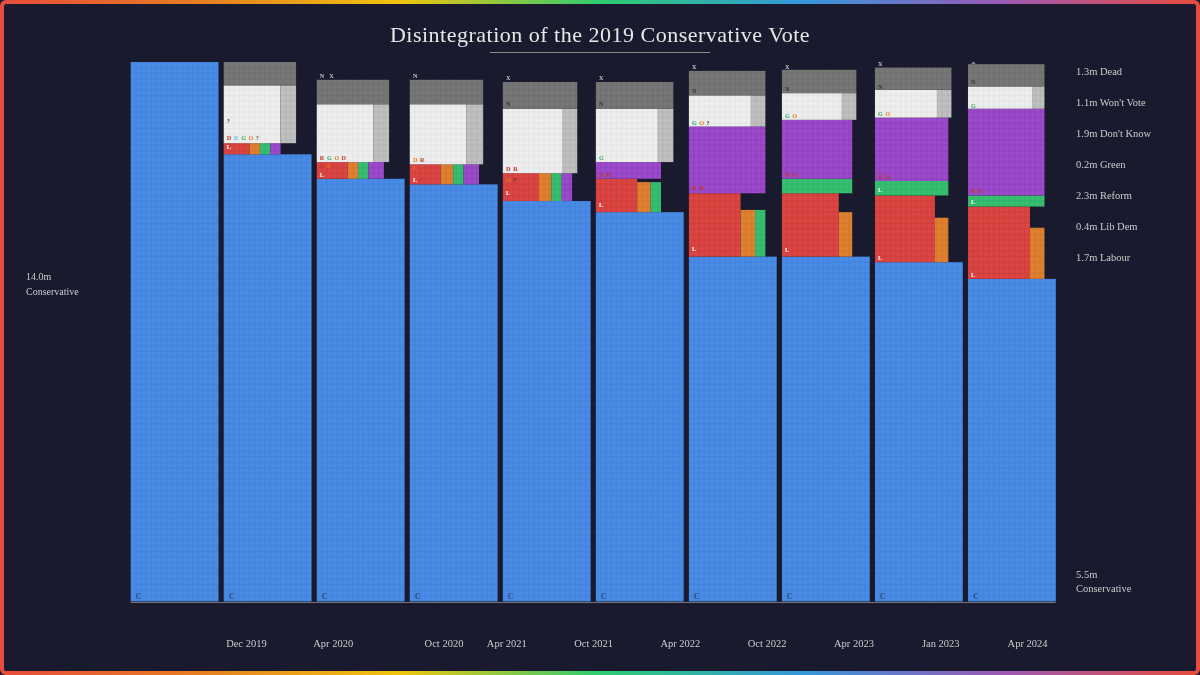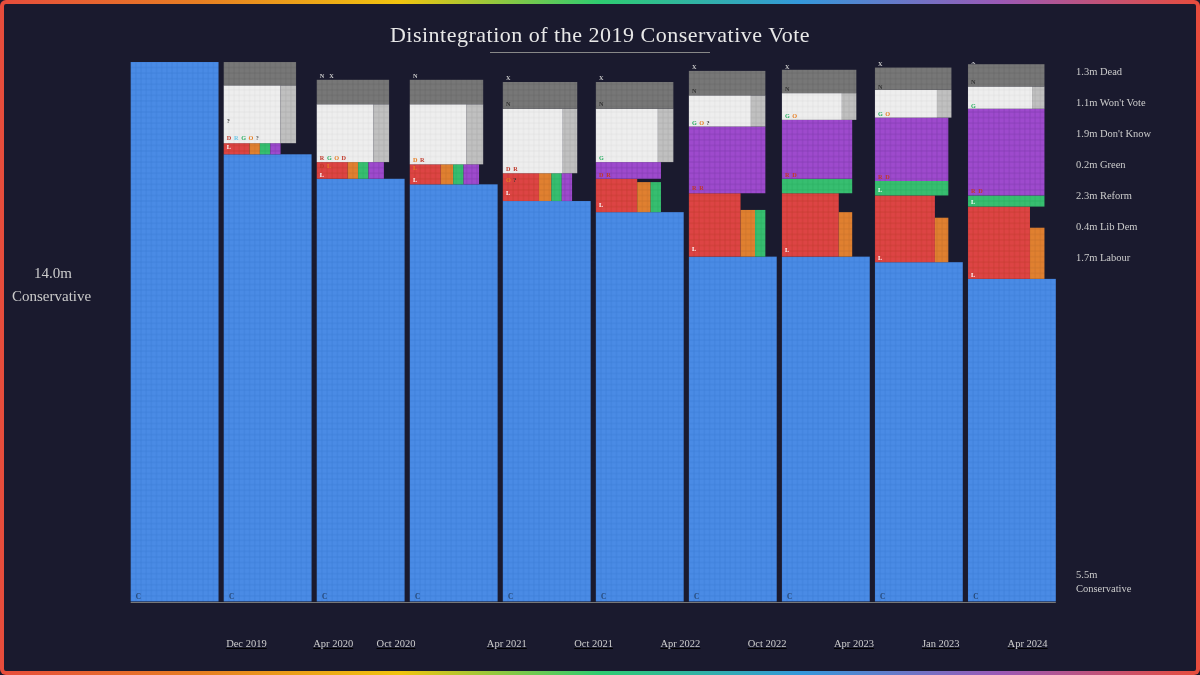--- a/index.html
+++ b/index.html
@@ -360,34 +360,34 @@
         <text x="10" y="118" font-size="6" fill="#c0392b" font-weight="bold">D</text>
         <text x="3" y="128" font-size="6" fill="white" font-weight="bold">L</text>
         <text x="3" y="193" font-size="6" fill="white" font-weight="bold">L</text>
         <text x="5" y="483" font-size="7" fill="rgba(0,0,0,0.5)" font-weight="bold">C</text>
       </g>
 
       <line x1="50" y1="486" x2="945" y2="486" stroke="#777" stroke-width="1"></line>
 
     </svg>
 
-    <div class="bottom-labels" style="position:absolute; bottom:22px; left:137px; right:125px; display:flex;text-decoration:underline;">
+    <div class="bottom-labels" style="position:absolute; bottom:22px; left:137px; right:125px; display:flex;">
       <div style="flex:1; text-align:center; color:#ccc; font-size:10.5px;">Dec 2019</div>
       <div style="flex:1; text-align:center; color:#ccc; font-size:10.5px;">Apr 2020</div>
-      <div style="flex:1; text-align:left; color:#ccc; font-size:10.5px;">Oct 2020</div>
+      <div style="flex:1; text-align:right; color:#ccc; font-size:10.5px;">Oct 2020</div>
       <div style="flex:1; text-align:center; color:#ccc; font-size:10.5px;">Apr 2021</div>
       <div style="flex:1; text-align:center; color:#ccc; font-size:10.5px;">Oct 2021</div>
       <div style="flex:1; text-align:center; color:#ccc; font-size:10.5px;">Apr 2022</div>
       <div style="flex:1; text-align:center; color:#ccc; font-size:10.5px;">Oct 2022</div>
       <div style="flex:1; text-align:center; color:#ccc; font-size:10.5px;">Apr 2023</div>
       <div style="flex:1; text-align:center; color:#ccc; font-size:10.5px;">Jan 2023</div>
       <div style="flex:1; text-align:center; color:#ccc; font-size:10.5px;">Apr 2024</div>
     </div>
 
-    <div style="position:absolute; left:8px; top:42%; transform:translateY(-50%); color:#ccc; font-size:15px; text-align:right; line-height:1.5; width:60px;">
+    <div style="position:absolute; left:22px; top:42%; transform:translateY(-50%); color:#ccc; font-size:10px; text-align:left; line-height:1.5; width:60px;">
       <span style="white-space:pre-line;">14.0m
 Conservative</span>
     </div>
 
     <div style="position:absolute; right:10px; top:60px; bottom:72px; width:110px; display:flex; flex-direction:column; justify-content:space-between; padding:2px 0;gap:20px;">
       <div style="color:#ccc; font-size:10.5px;">1.3m Dead</div>
       <div style="color:#ccc; font-size:10.5px;">1.1m Won't Vote</div>
       <div style="color:#ccc; font-size:10.5px;">1.9m Don't Know</div>
       <div style="color:#ccc; font-size:10.5px;">0.2m Green</div>
       <div style="color:#ccc; font-size:10.5px;">2.3m Reform</div>

